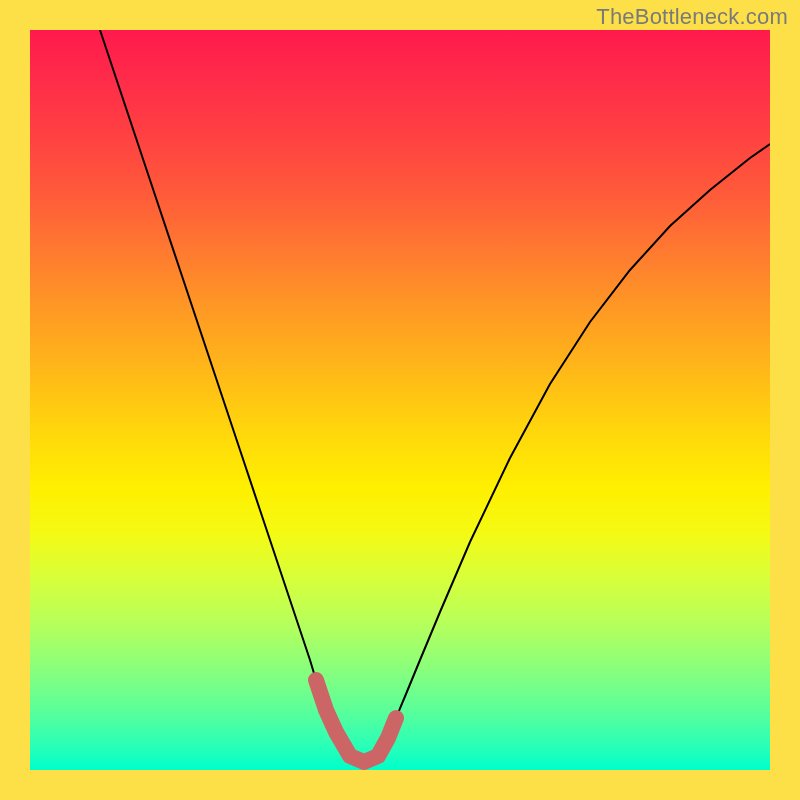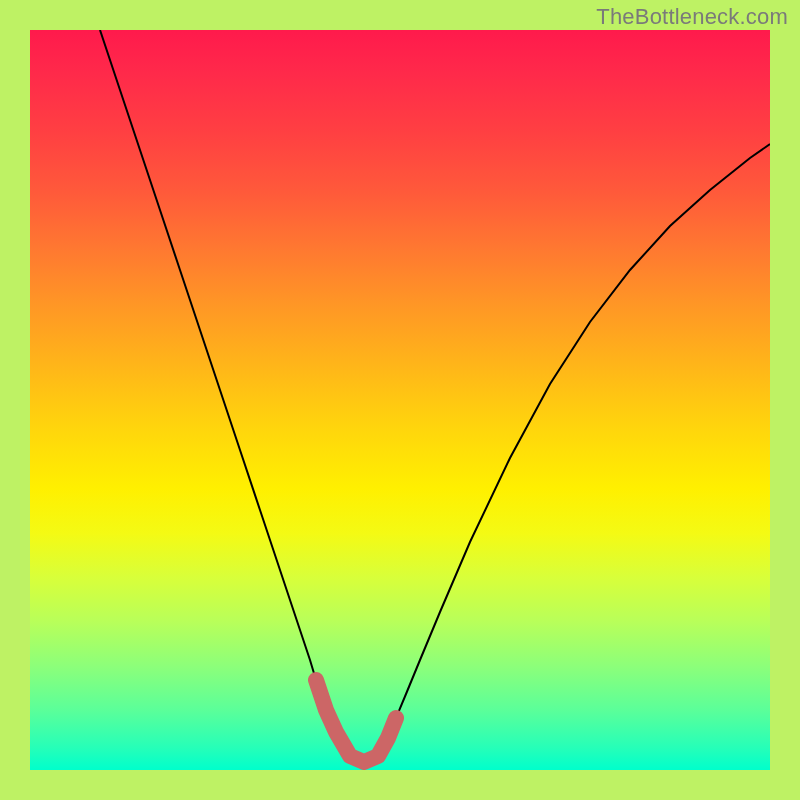--- a/index.html
+++ b/index.html
@@ -9,21 +9,21 @@
     height: 800px;
     background: #000;
     overflow: hidden;
   }
   .frame {
     position: absolute;
     top: 0;
     left: 0;
     width: 800px;
     height: 800px;
-    background: #bef264;
+    background: #fde047;
   }
   .plot {
     position: absolute;
     top: 30px;
     left: 30px;
     width: 740px;
     height: 740px;
     overflow: hidden;
   }
   .gradient {

